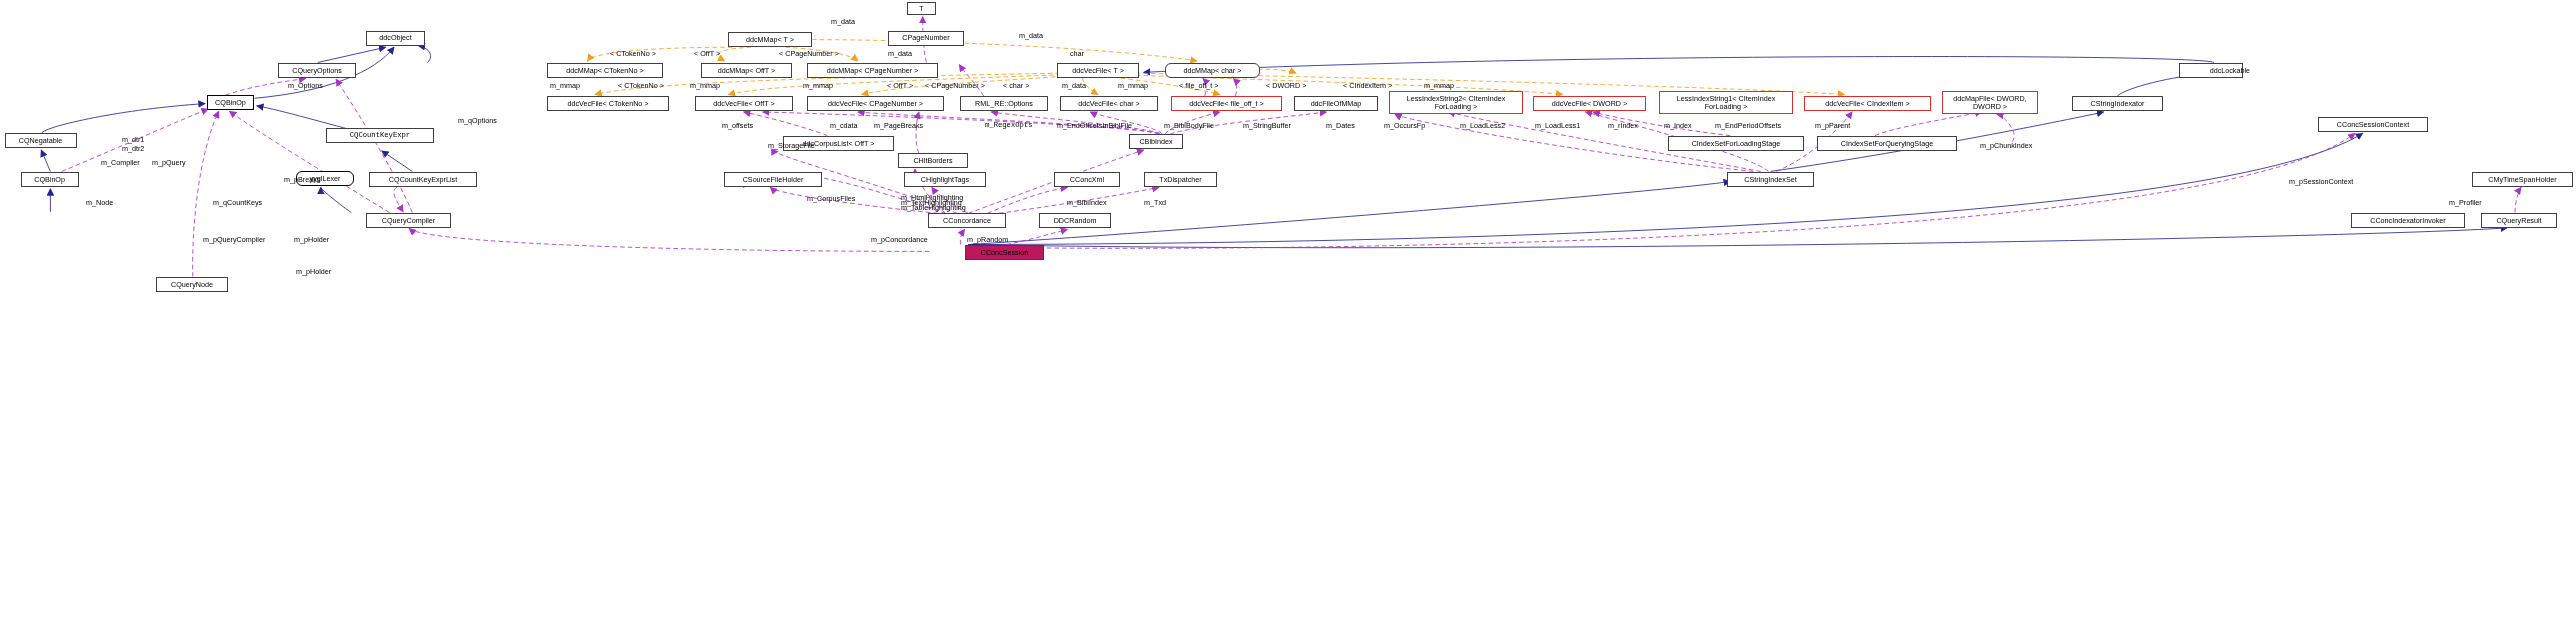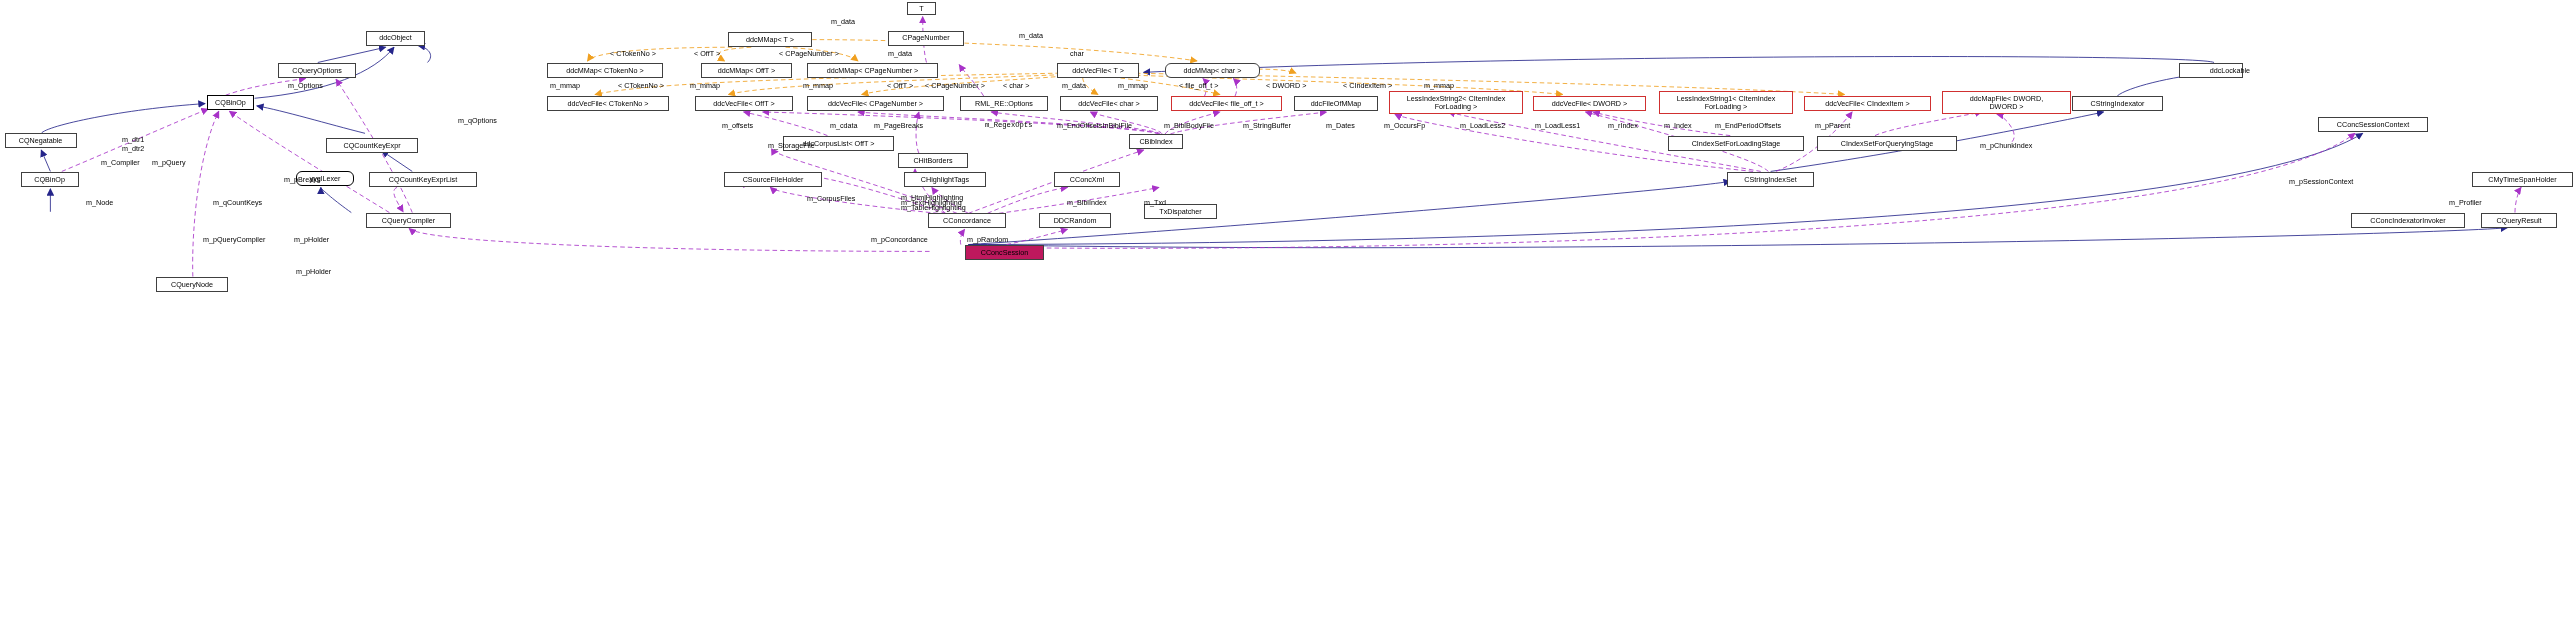--- a/index.html
+++ b/index.html
@@ -130,38 +130,38 @@
       <div class="node thick" style="left: 960px; top: 96px; width: 88px; height: 15.2px;">RML_RE::Options</div>
       <div class="node thick" style="left: 1060px; top: 96px; width: 98px; height: 15.2px;">ddcVecFile&lt; char &gt;</div>
       <div class="node red" style="left: 1171px; top: 96px; width: 111px; height: 15.2px;">ddcVecFile&lt; file_off_t &gt;</div>
       <div class="node thick" style="left: 1294px; top: 96px; width: 84px; height: 15.2px;">ddcFileOfMMap</div>
       <div class="node red two" style="left: 1389px; top: 91px; width: 134px; height: 23px;">LessIndexString2&lt; CItemIndex
 ForLoading &gt;</div>
       <div class="node red" style="left: 1533px; top: 96px; width: 113px; height: 15.2px;">ddcVecFile&lt; DWORD &gt;</div>
       <div class="node red two" style="left: 1659px; top: 91px; width: 134px; height: 23px;">LessIndexString1&lt; CItemIndex
 ForLoading &gt;</div>
       <div class="node red" style="left: 1804px; top: 96px; width: 127px; height: 15.2px;">ddcVecFile&lt; CIndexItem &gt;</div>
-      <div class="node red two" style="left: 1942px; top: 91px; width: 129px; height: 23px;">ddcMapFile&lt; DWORD,
+      <div class="node red two" style="left: 1942px; top: 91px; width: 96px; height: 23px;">ddcMapFile&lt; DWORD,
 DWORD &gt;</div>
       <div class="node thick" style="left: 2072px; top: 96px; width: 91px; height: 15.2px;">CStringIndexator</div>
       <div class="node thick" style="left: 2318px; top: 117px; width: 110px; height: 15.2px;">CConcSessionContext</div>
       <div class="node thick" style="left: 4.6px; top: 133px; width: 72px; height: 15.2px;">CQNegatable</div>
-      <div class="node thick" style="left: 326px; top: 138px; width: 92px; height: 15.2px;">CQCountKeyExpr</div>
+      <div class="node thick" style="left: 326px; top: 128px; width: 108px; height: 15.2px; font-family: Liberation Mono, monospace;">CQCountKeyExpr</div>
       <div class="node thick" style="left: 1129px; top: 134px; width: 54px; height: 15.2px;">CBibIndex</div>
       <div class="node thick" style="left: 1668px; top: 136px; width: 136px; height: 15.2px;">CIndexSetForLoadingStage</div>
       <div class="node thick" style="left: 1817px; top: 136px; width: 140px; height: 15.2px;">CIndexSetForQueryingStage</div>
       <div class="node thick" style="left: 783px; top: 136px; width: 111px; height: 15.2px;">ddcCorpusList&lt; OffT &gt;</div>
       <div class="node thick" style="left: 20.6px; top: 172px; width: 58px; height: 15.2px;">CQBinOp</div>
       <div class="node plain" style="left: 296px; top: 171px; width: 58px; height: 15.2px; border-radius: 6px;">yyglLexer</div>
       <div class="node thick" style="left: 369px; top: 172px; width: 108px; height: 15.2px;">CQCountKeyExprList</div>
       <div class="node thick" style="left: 898px; top: 153px; width: 70px; height: 15.2px;">CHitBorders</div>
       <div class="node thick" style="left: 724px; top: 172px; width: 98px; height: 15.2px;">CSourceFileHolder</div>
       <div class="node thick" style="left: 904px; top: 172px; width: 82px; height: 15.2px;">CHighlightTags</div>
       <div class="node thick" style="left: 1054px; top: 172px; width: 66px; height: 15.2px;">CConcXml</div>
-      <div class="node thick" style="left: 1144px; top: 172px; width: 73px; height: 15.2px; margin-top: 32px;">TxDispatcher</div>
+      <div class="node thick" style="left: 1144px; top: 172px; width: 73px; height: 15.2px;">TxDispatcher</div>
       <div class="node thick" style="left: 1727px; top: 172px; width: 87px; height: 15.2px;">CStringIndexSet</div>
       <div class="node thick" style="left: 2472px; top: 172px; width: 101px; height: 15.2px;">CMyTimeSpanHolder</div>
       <div class="node thick" style="left: 366px; top: 213px; width: 85px; height: 15.2px;">CQueryCompiler</div>
       <div class="node thick" style="left: 928px; top: 213px; width: 78px; height: 15.2px;">CConcordance</div>
       <div class="node thick" style="left: 1039px; top: 213px; width: 72px; height: 15.2px;">DDCRandom</div>
       <div class="node thick" style="left: 2351px; top: 213px; width: 114px; height: 15.2px;">CConcIndexatorInvoker</div>
       <div class="node thick" style="left: 2481px; top: 213px; width: 76px; height: 15.2px;">CQueryResult</div>
       <div class="node current" style="left: 929px; top: 245px; width: 79px; height: 15.2px;">CConcSession</div>
       <div class="node thick" style="left: 156px; top: 277px; width: 72px; height: 15.2px;">CQueryNode</div>
     </div>

